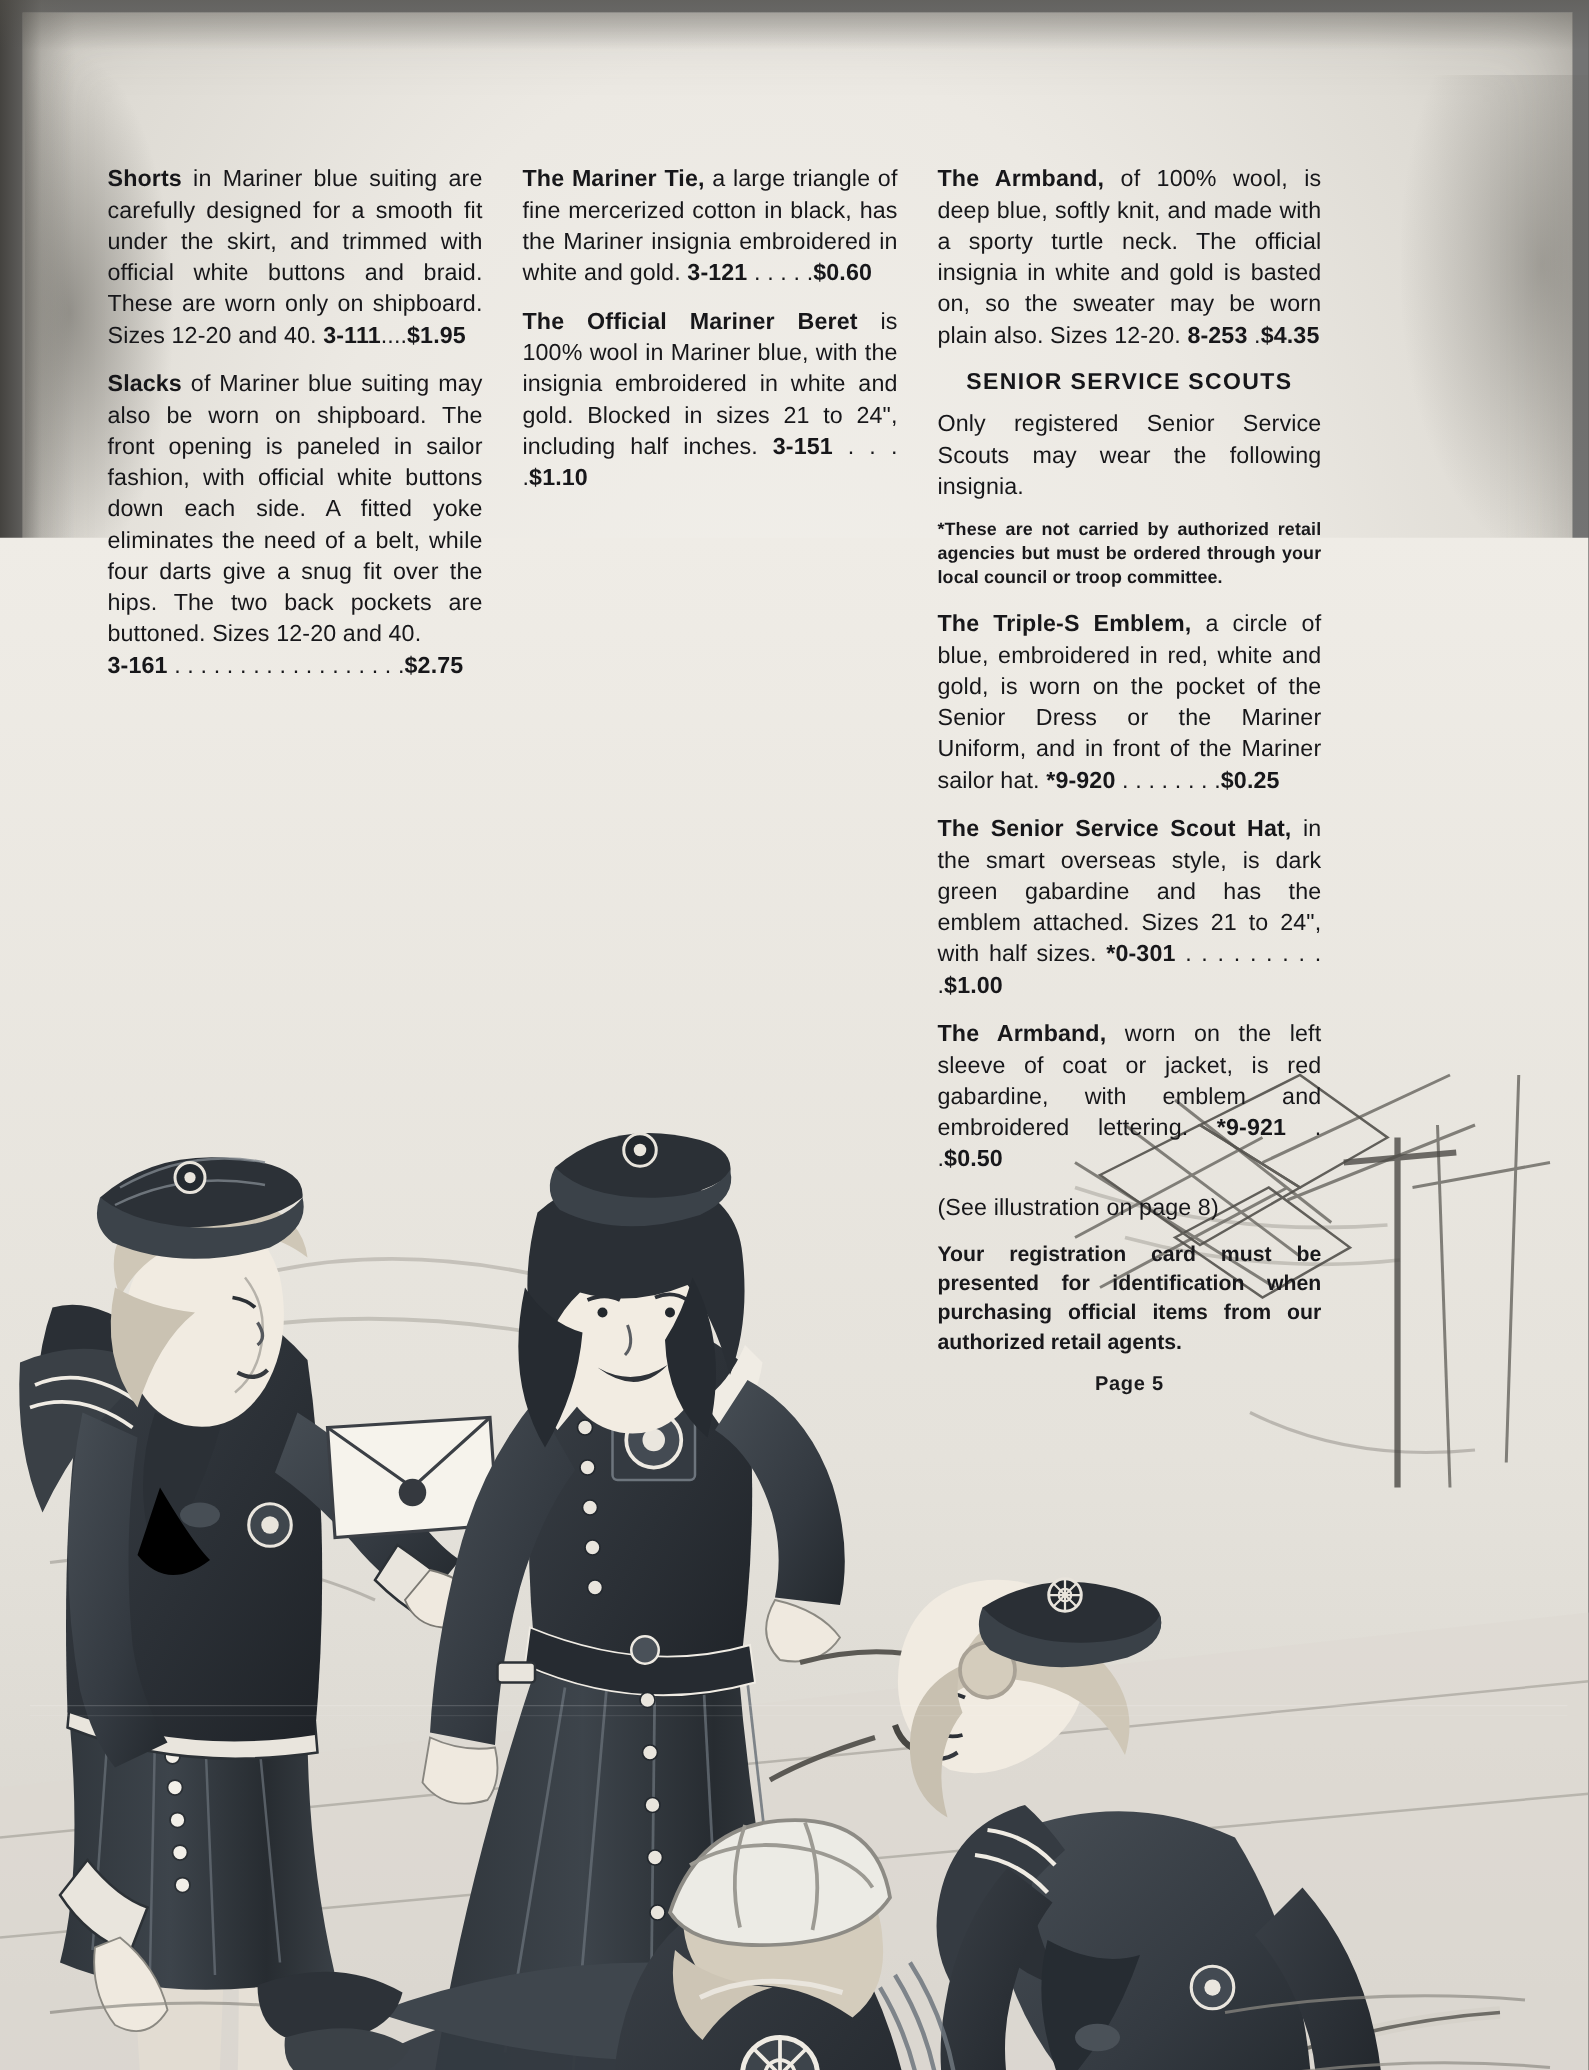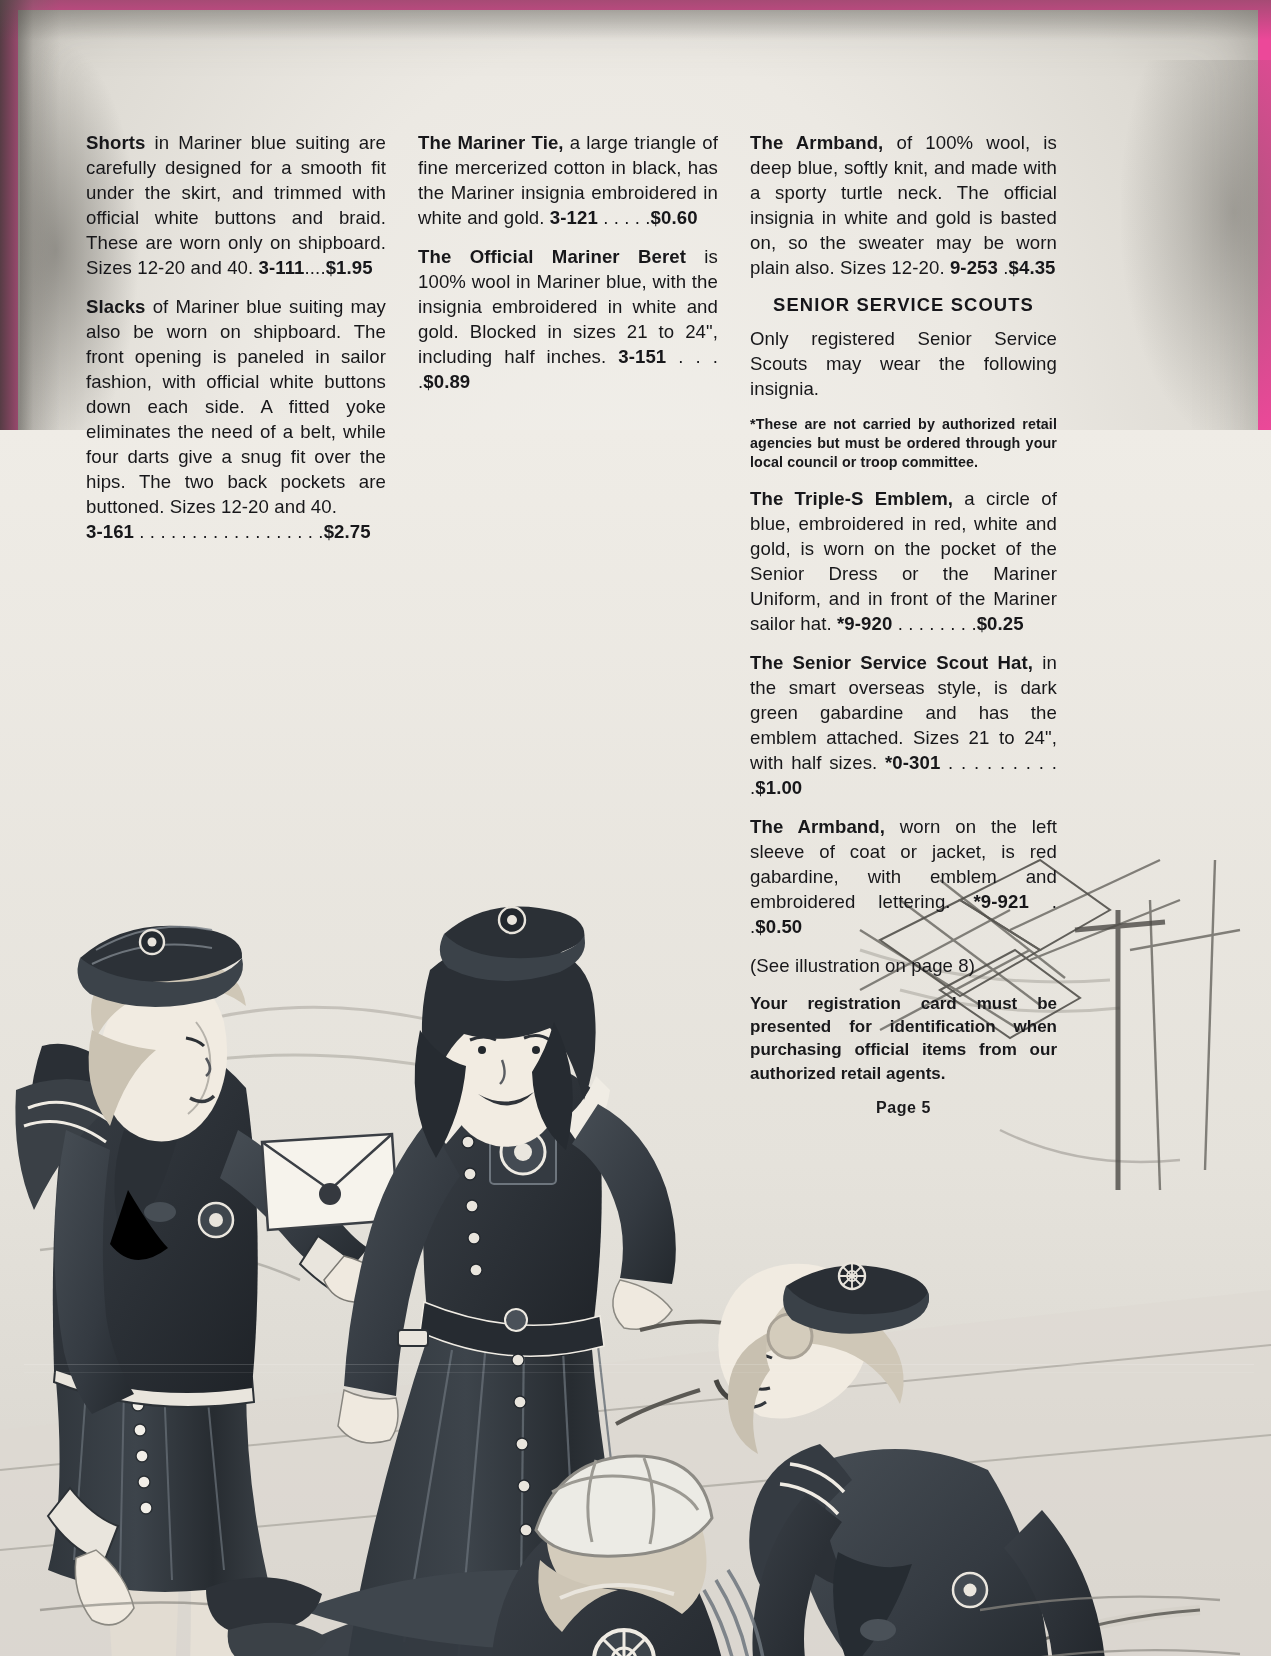--- a/index.html
+++ b/index.html
@@ -5,21 +5,21 @@
   html, body {
     margin: 0;
     padding: 0;
     background: #5a5a58;
   }
   #page {
     position: relative;
     width: 1271px;
     height: 1656px;
     overflow: hidden;
-    background: #ec4899;
+    background: #737373;
     font-family: "Liberation Sans", sans-serif;
   }
   
   .paper {
     position: absolute;
     left: 18px; top: 10px;
     width: 1240px; height: 1640px;
     background:
       radial-gradient(ellipse at 48% 40%, #f2f0eb 0%, #ece9e3 45%, #dedbd4 70%, #c9c6bf 88%, #b3b0a9 100%);
     box-shadow: inset 0 0 60px rgba(80,78,72,0.35);
@@ -472,26 +472,26 @@
 
     <div class="col c1">
       <p class="blk"><span class="b">Shorts</span><span> in Mariner blue suiting are carefully designed for a smooth fit under the skirt, and trimmed with official white buttons and braid. These are worn only on shipboard. Sizes 12-20 and 40. </span><span class="b">3-111</span><span>....</span><span class="b">$1.95</span></p>
 
       <p class="blk"><span class="b">Slacks</span><span> of Mariner blue suiting may also be worn on shipboard. The front opening is paneled in sailor fashion, with official white buttons down each side. A fitted yoke eliminates the need of a belt, while four darts give a snug fit over the hips. The two back pockets are buttoned. Sizes 12-20 and 40.</span><br><span class="b">3-161</span><span> . . . . . . . . . . . . . . . . . .</span><span class="b">$2.75</span></p>
     </div>
 
     <div class="col c2">
       <p class="blk"><span class="b">The Mariner Tie,</span><span> a large triangle of fine mercerized cotton in black, has the Mariner insignia embroidered in white and gold. </span><span class="b">3-121</span><span> . . . . .</span><span class="b">$0.60</span></p>
 
-      <p class="blk"><span class="b">The Official Mariner Beret</span><span> is 100% wool in Mariner blue, with the insignia embroidered in white and gold. Blocked in sizes 21 to 24", including half inches. </span><span class="b">3-151</span><span> . . . .</span><span class="b">$0.89</span></p>
+      <p class="blk"><span class="b">The Official Mariner Beret</span><span> is 100% wool in Mariner blue, with the insignia embroidered in white and gold. Blocked in sizes 21 to 24", including half inches. </span><span class="b">3-151</span><span> . . . .</span><span class="b">$1.10</span></p>
 
     </div>
 
     <div class="col c3">
-      <p class="blk"><span class="b">The Armband,</span><span> of 100% wool, is deep blue, softly knit, and made with a sporty turtle neck. The official insignia in white and gold is basted on, so the sweater may be worn plain also. Sizes 12-20. </span><span class="b">9-253</span><span> .</span><span class="b">$4.35</span></p>
+      <p class="blk"><span class="b">The Armband,</span><span> of 100% wool, is deep blue, softly knit, and made with a sporty turtle neck. The official insignia in white and gold is basted on, so the sweater may be worn plain also. Sizes 12-20. </span><span class="b">8-253</span><span> .</span><span class="b">$4.35</span></p>
 
       <h2 class="sec-head">SENIOR SERVICE SCOUTS</h2>
 
       <p class="blk spaced">Only registered Senior Service Scouts may wear the following insignia.</p>
 
       <p class="fine">*These are not carried by authorized retail agencies but must be ordered through your local council or troop committee.</p>
 
       <p class="blk"><span class="b">The Triple-S Emblem,</span><span> a circle of blue, embroidered in red, white and gold, is worn on the pocket of the Senior Dress or the Mariner Uniform, and in front of the Mariner sailor hat. </span><span class="b">*9-920</span><span> . . . . . . . .</span><span class="b">$0.25</span></p>
 
       <p class="blk"><span class="b">The Senior Service Scout Hat,</span><span> in the smart overseas style, is dark green gabardine and has the emblem attached. Sizes 21 to 24", with half sizes. </span><span class="b">*0-301</span><span> . . . . . . . . . .</span><span class="b">$1.00</span></p>

